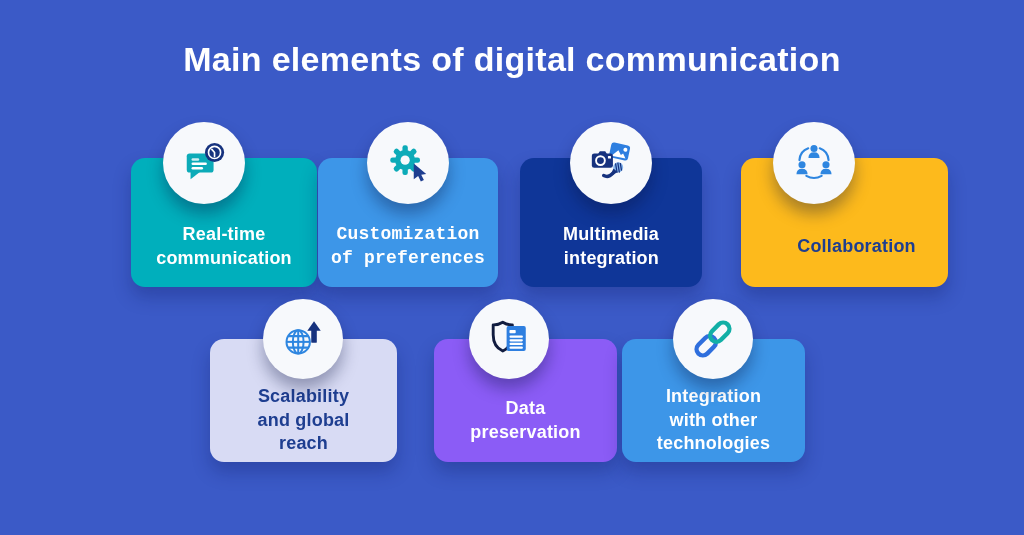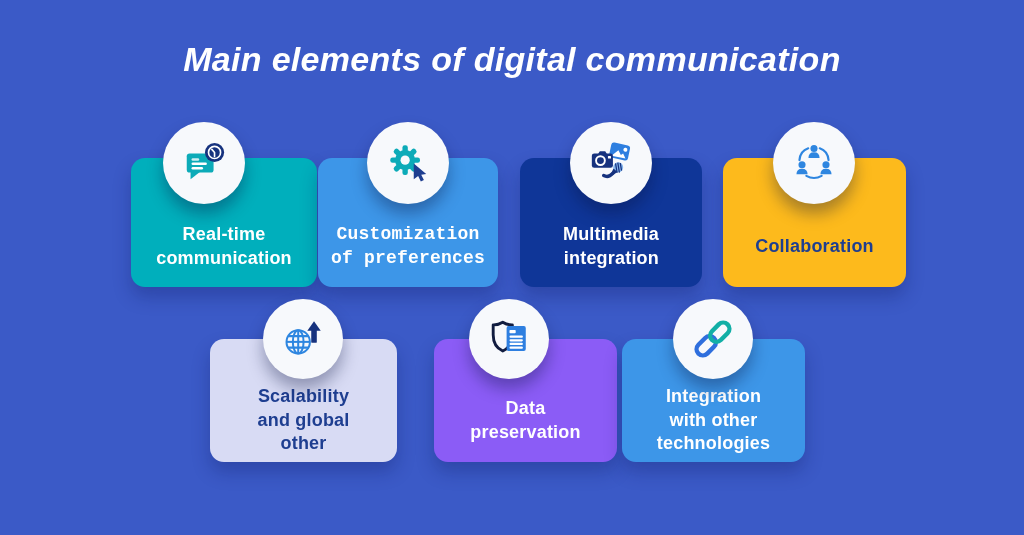--- a/index.html
+++ b/index.html
@@ -7,21 +7,20 @@
     position:relative;
     width:1024px;height:535px;
     overflow:hidden;
     font-family:"Liberation Sans","DejaVu Sans",sans-serif;
   }
   .title{
     position:absolute;left:0;top:40px;width:1024px;
     text-align:center;
     font-size:34px;font-weight:700;color:#ffffff;
     letter-spacing:.3px;
-    font-style:italic;
   }
   .card{
     position:absolute;
     border-radius:14px;
     box-shadow:0 10px 18px rgba(10,22,90,.28);
     display:flex;flex-direction:column;
     justify-content:center;align-items:center;
     text-align:center;
   }
   .card .card-label{
@@ -54,28 +53,28 @@
   <div class="card toprow" style="left: 318px; top: 158px; width: 180px; background: rgb(61, 150, 232); color: rgb(255, 255, 255); font-family: Liberation Mono, monospace;">
     <div class="card-label">Customization
 of preferences</div>
   </div>
 
   <div class="card toprow" style="left: 520px; top: 158px; width: 182px; background: rgb(15, 54, 152); color: rgb(255, 255, 255); text-align: right;">
     <div class="card-label">Multimedia
 integration</div>
   </div>
 
-  <div class="card toprow" style="left: 723px; top: 158px; width: 183px; background: rgb(253, 186, 28); color: rgb(30, 62, 144);">
+  <div class="card toprow" style="left: 741px; top: 158px; width: 183px; background: rgb(253, 186, 28); color: rgb(30, 62, 144); padding-left: 24px;">
     <div class="card-label">Collaboration</div>
   </div>
 
   <div class="card bottomrow" style="left: 210px; top: 339px; width: 187px; background: rgb(216, 219, 244); color: rgb(30, 62, 144);">
     <div class="card-label">Scalability
 and global
-other</div>
+reach</div>
   </div>
 
   <div class="card bottomrow" style="left: 418px; top: 339px; width: 183px; background: #8b5cf6; color: rgb(255, 255, 255); margin-left: 16px;">
     <div class="card-label">Data
 preservation</div>
   </div>
 
   <div class="card bottomrow" style="left: 622px; top: 339px; width: 183px; background: rgb(61, 150, 232); color: rgb(255, 255, 255);">
     <div class="card-label">Integration
 with other

